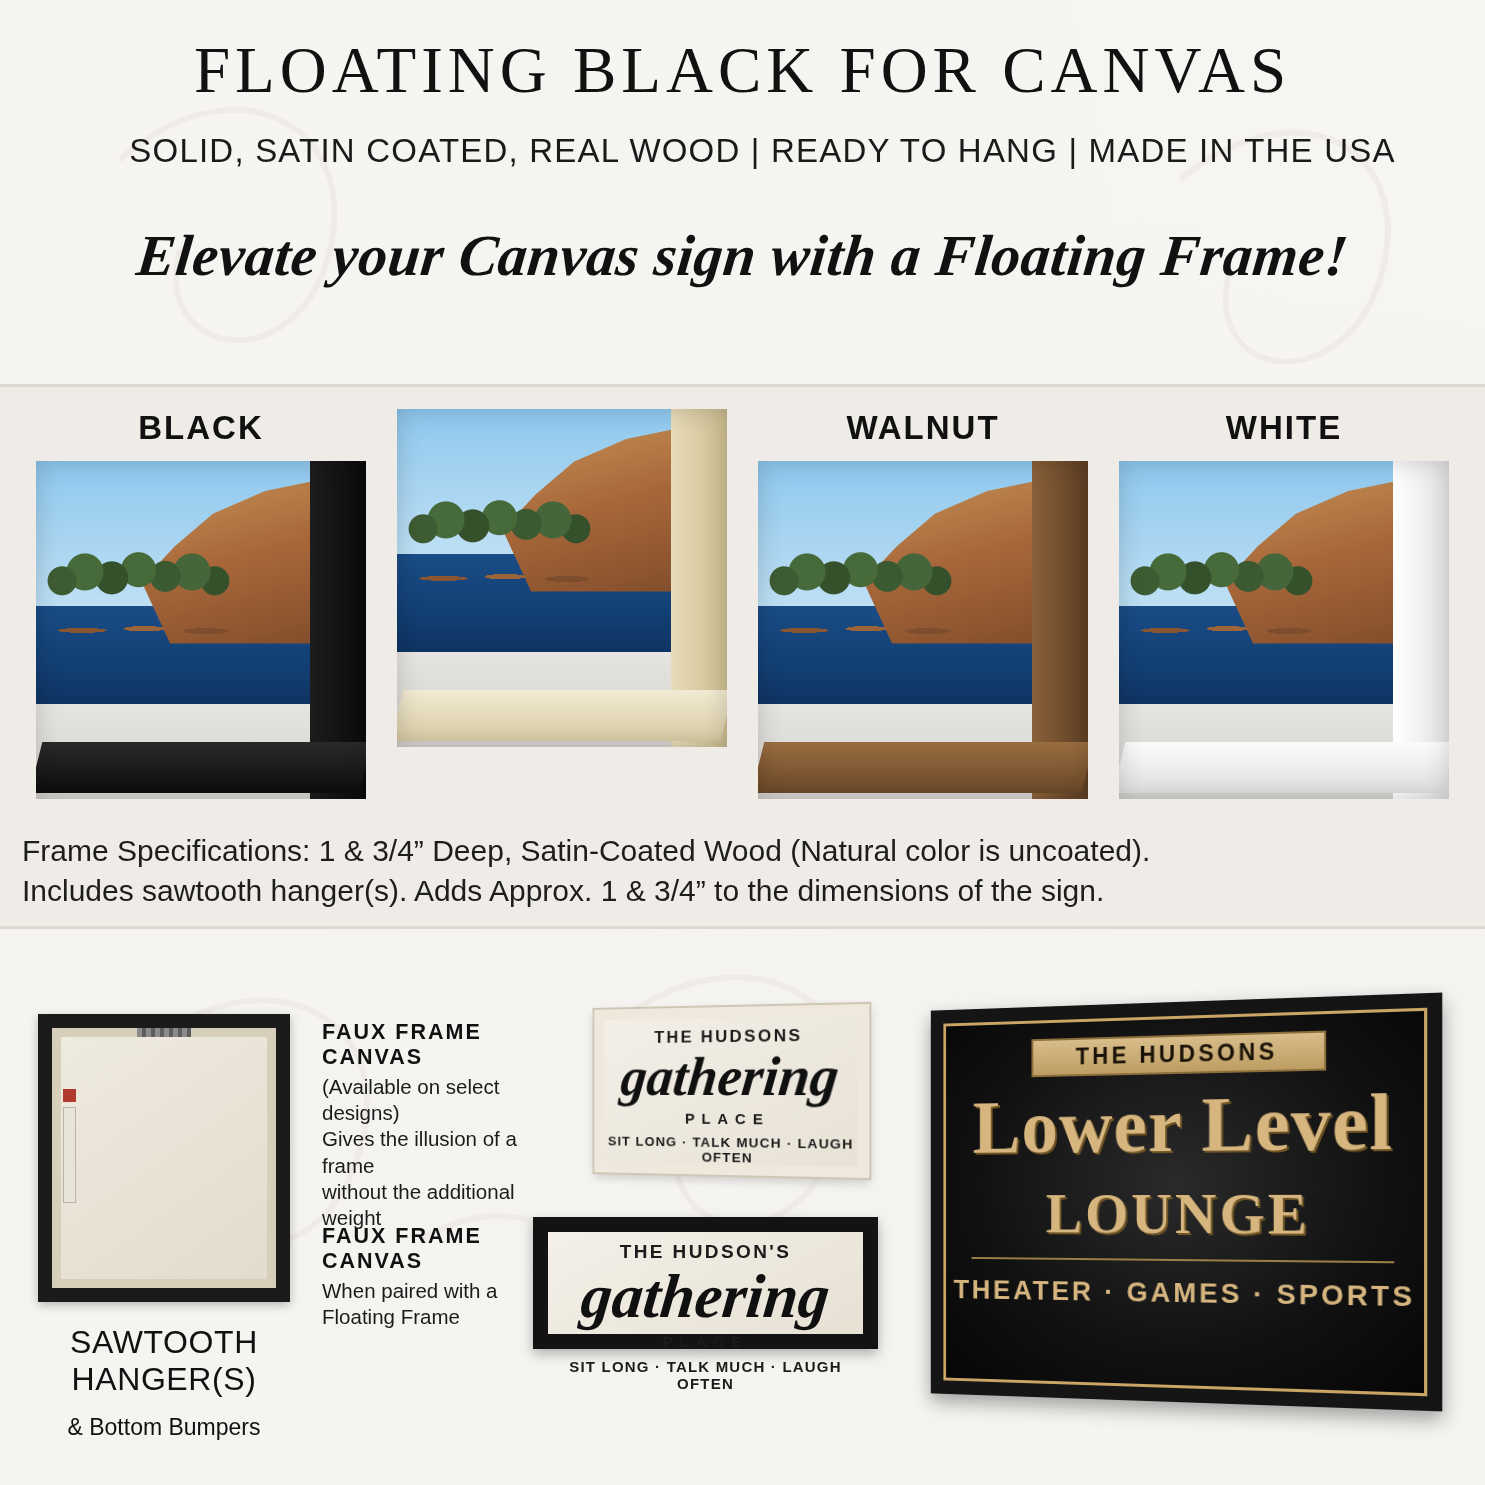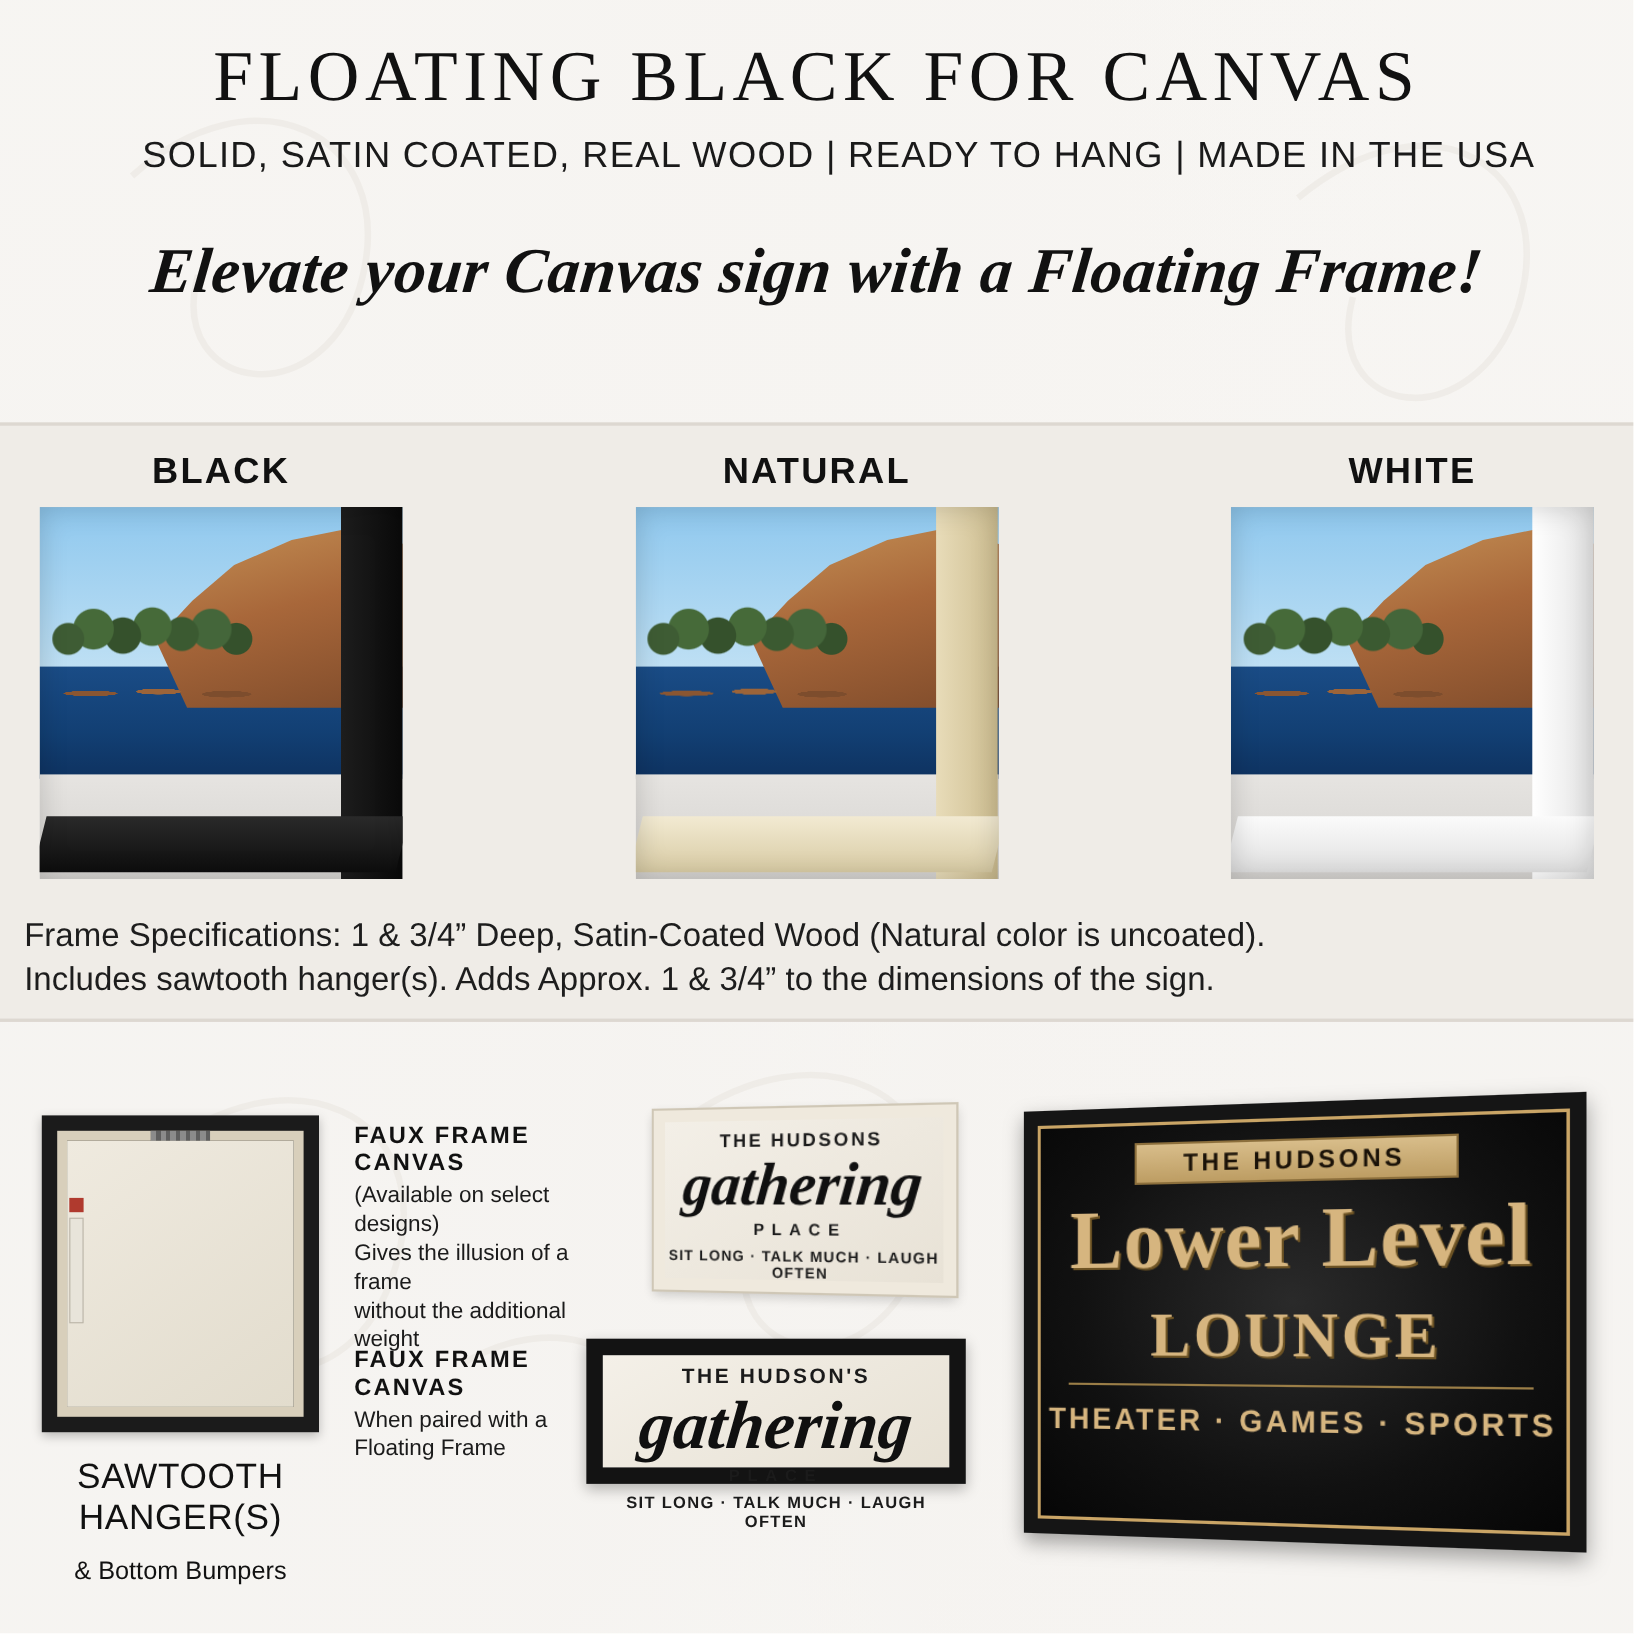--- a/index.html
+++ b/index.html
@@ -34,21 +34,21 @@
   }
   .main-title {
     font-family: "Liberation Serif", serif;
     font-size: 65px;
     letter-spacing: 5px;
     color: #111111;
     line-height: 1.05;
     white-space: nowrap;
   }
   .sub-title {
-    margin-top: 18px;
+    margin-top: 28px;
     font-family: "Liberation Sans", sans-serif;
     font-size: 33px;
     letter-spacing: 1.2px;
     color: #1a1a1a;
     white-space: nowrap;
     padding-left: 40px;
   }
   .script-line {
     margin-top: 52px;
     font-family: "Liberation Serif", serif;
@@ -325,34 +325,47 @@
           <div class="trees"></div>
           <div class="rocks"></div>
           <div class="table-surface"></div>
           <div class="frm-right"></div>
           <div class="frm-bottom"></div>
           <div class="frm-inner-shadow"></div>
         </div>
       </div>
 
       <div class="swatch">
-        <div class="swatch-label">NATURAL</div>
         <div class="photo c-natural">
           <div class="sky"></div>
           <div class="sea"></div>
           <div class="cliff"></div>
           <div class="trees"></div>
           <div class="rocks"></div>
           <div class="table-surface"></div>
           <div class="frm-right"></div>
           <div class="frm-bottom"></div>
           <div class="frm-inner-shadow"></div>
         </div>
       </div>
 
+      <div class="swatch">
+        <div class="swatch-label">WALNUT</div>
+        <div class="photo c-walnut">
+          <div class="sky"></div>
+          <div class="sea"></div>
+          <div class="cliff"></div>
+          <div class="trees"></div>
+          <div class="rocks"></div>
+          <div class="table-surface"></div>
+          <div class="frm-right"></div>
+          <div class="frm-bottom"></div>
+          <div class="frm-inner-shadow"></div>
+        </div>
+      </div>
 
       <div class="swatch">
         <div class="swatch-label">WHITE</div>
         <div class="photo c-white">
           <div class="sky"></div>
           <div class="sea"></div>
           <div class="cliff"></div>
           <div class="trees"></div>
           <div class="rocks"></div>
           <div class="table-surface"></div>

